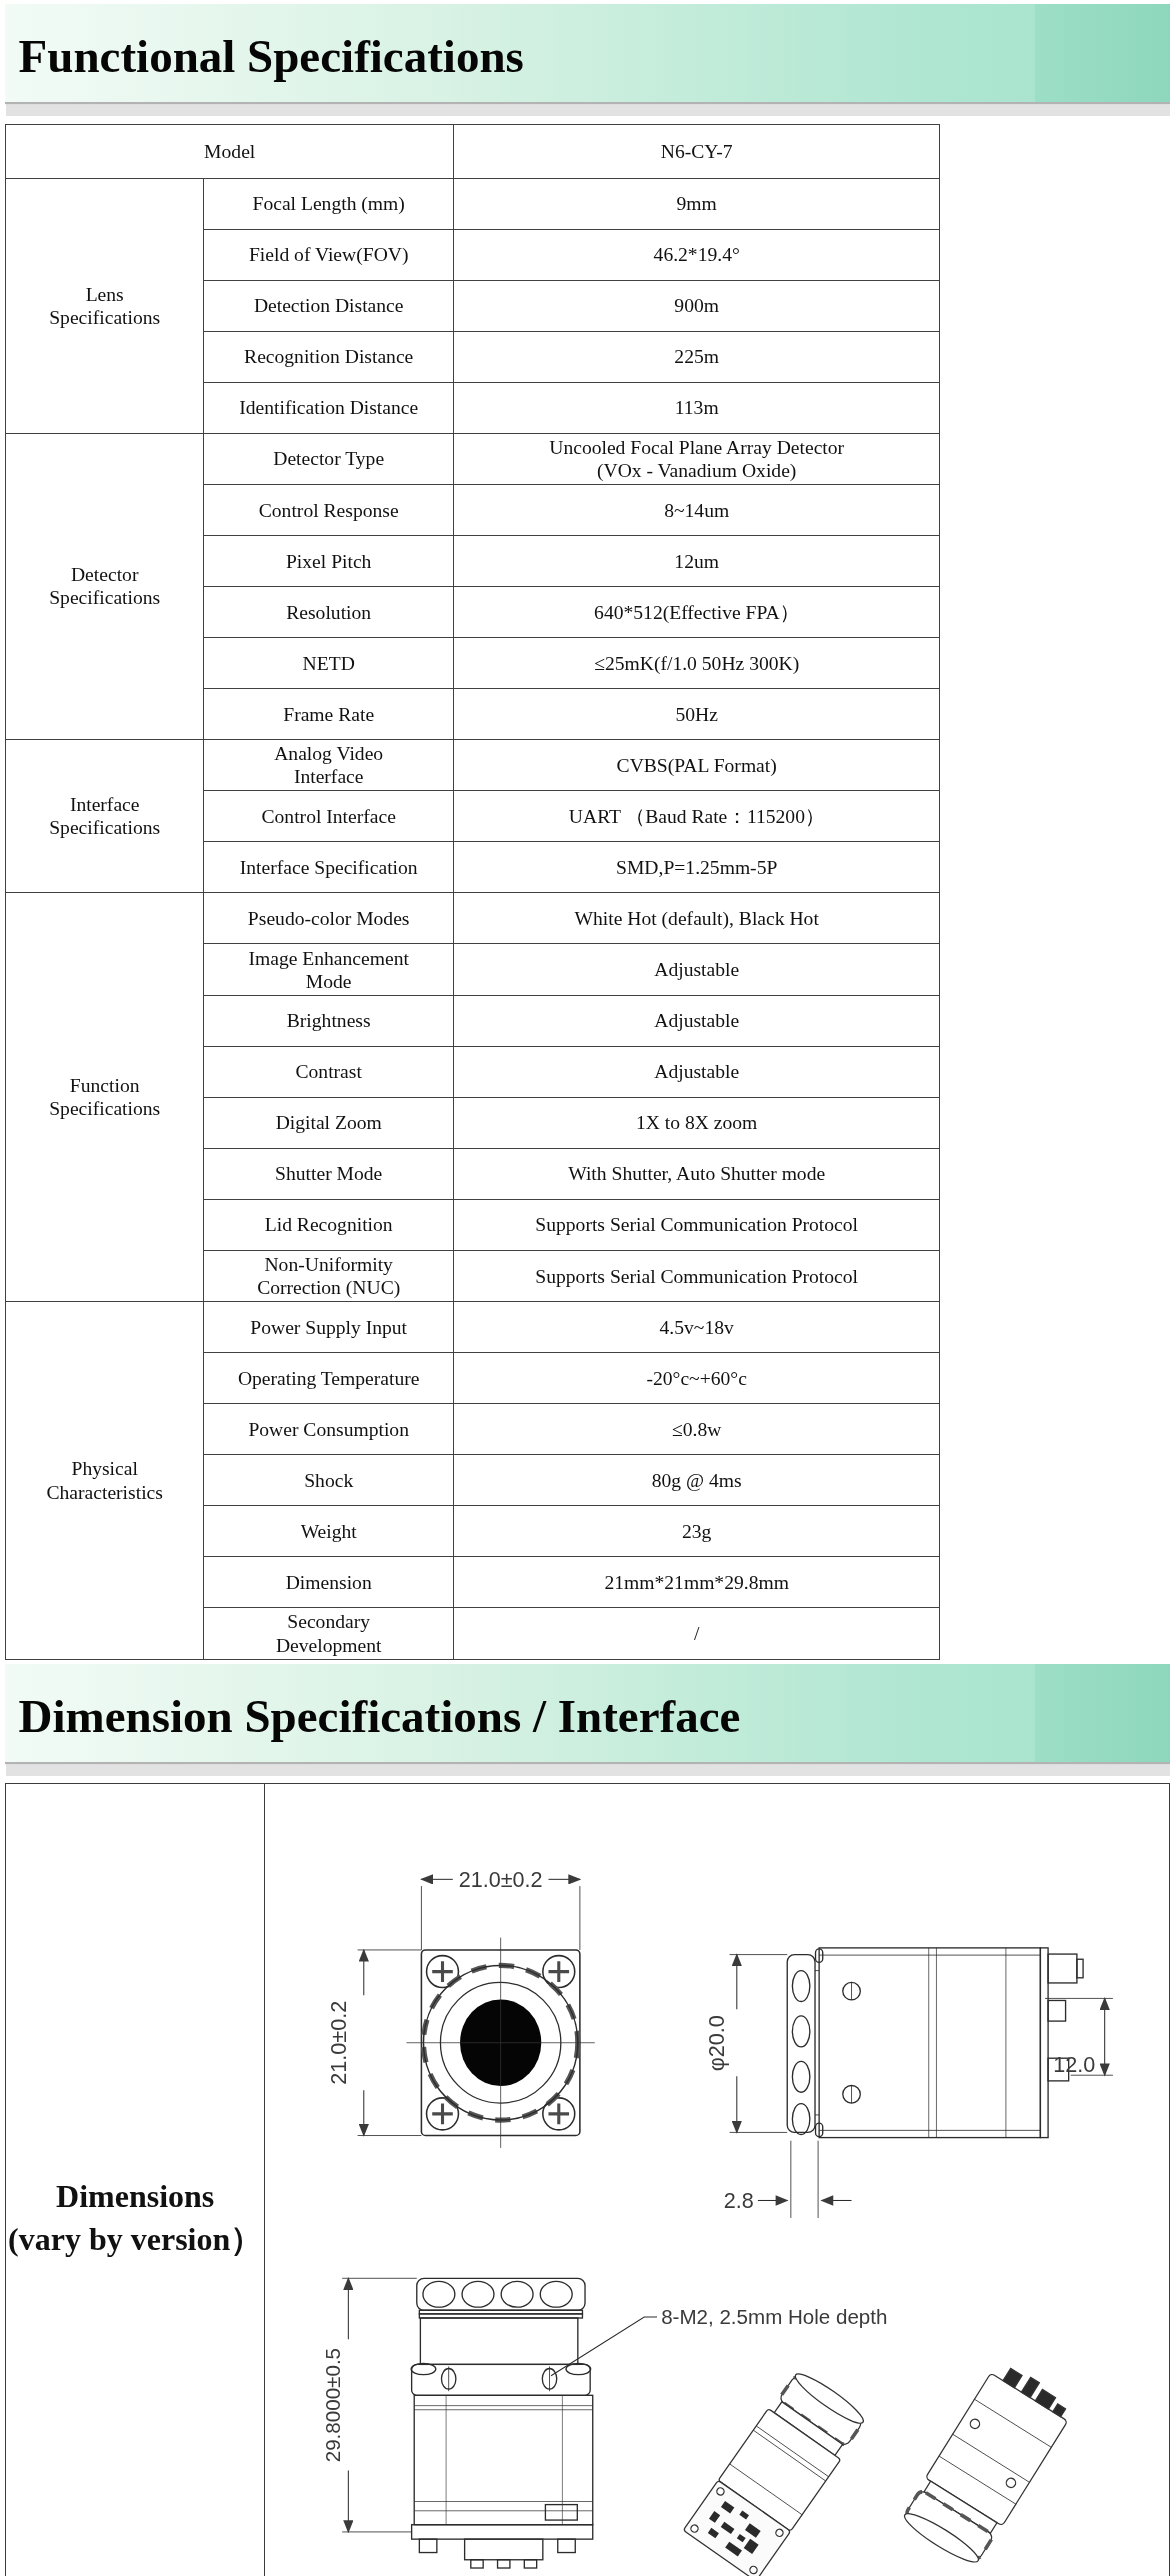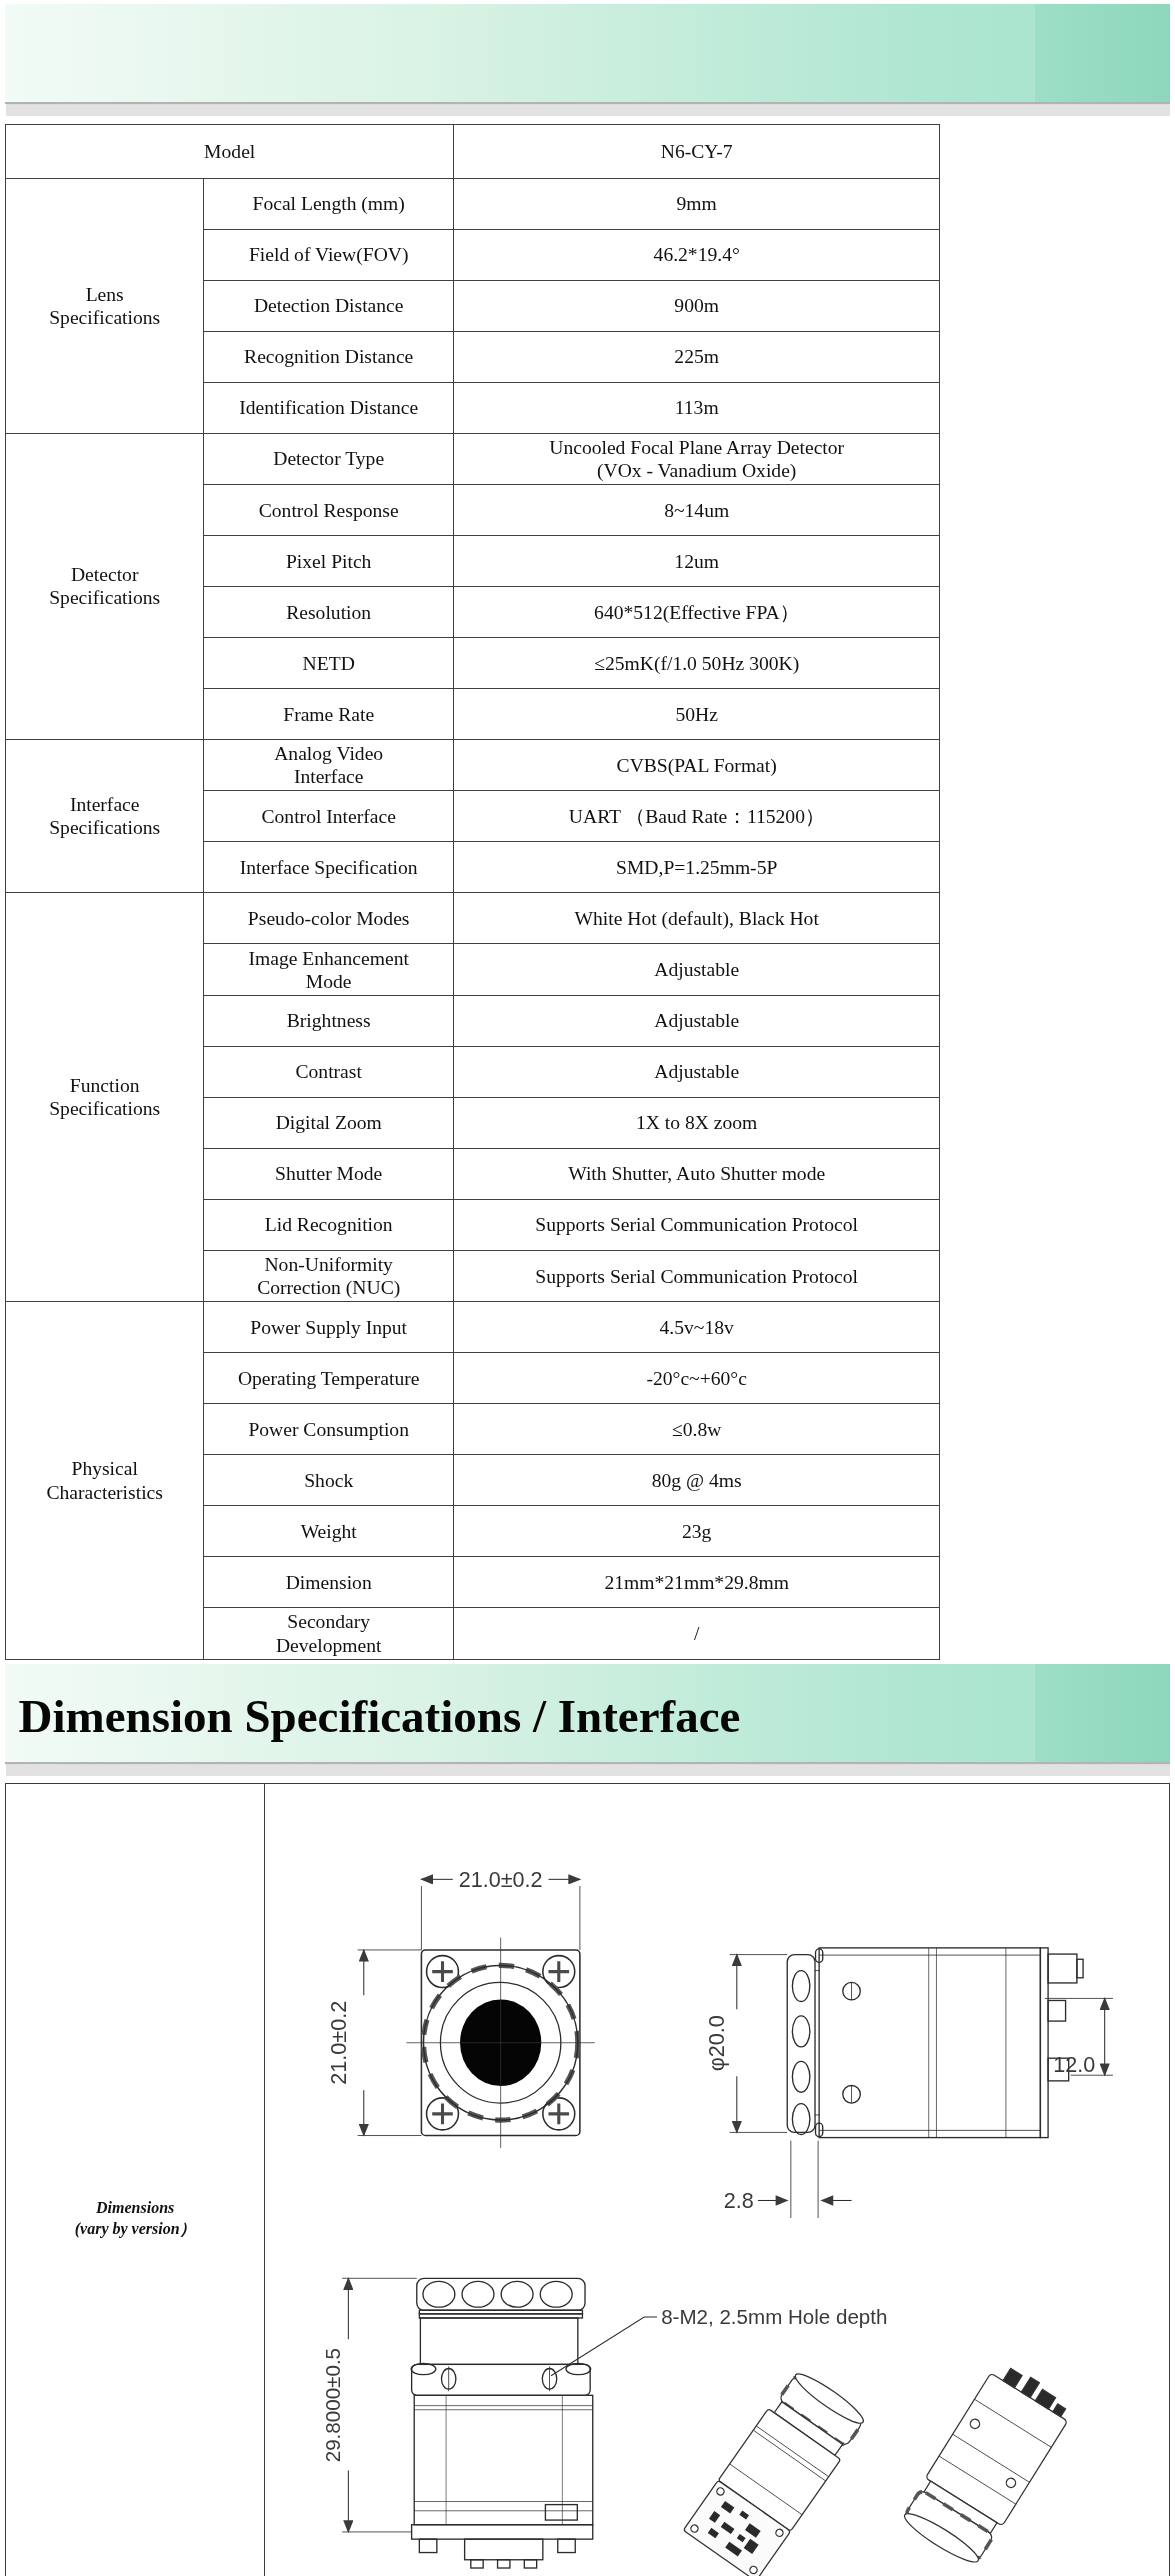--- a/index.html
+++ b/index.html
@@ -19,32 +19,33 @@
           padding:2.1px 5.2px;font-size:19.6px;line-height:1.18;}
   td.cat{font-weight:normal;font-size:23px;white-space:pre-line;line-height:1.3;}
   td.lbl,td.val{white-space:pre-line;}
   tr.h{height:51px;}
   tr.model-row{height:54px;}
   tr.gtop td{border-top:1.5px solid #2c2c2c;}
   .banner.second{}
   table.dim{border-collapse:collapse;margin:7.2px 5.2px 0 5.2px;width:1165px;table-layout:fixed;
           border:1.5px solid #242424;}
   table.dim td{border:1px solid #3c3c3c;vertical-align:middle;text-align:center;}
-  td.cat2 .l1,td.cat2 .l2{font-weight:bold;font-size:16px;line-height:1.35;font-style:italic;}
+  td.cat2 .l1,td.cat2 .l2{font-weight:bold;font-size:32px;line-height:1.35;}
   td.cell-fill{padding:0;}
   svg text{font-family:"Liberation Sans","DejaVu Sans",sans-serif;fill:#3a3a3a;}
   svg{display:block;}
 </style>
 </head>
 <body>
 
 <div class="page">
 
   <div class="banner">
     <div class="accent"></div>
+    <h1>Functional Specifications</h1>
   </div>
   <div class="strip"></div>
 
   <table class="spec">
     <colgroup>
         <col style="width:198px">
         <col style="width:250px">
         <col>
       </colgroup>
     <tbody>

